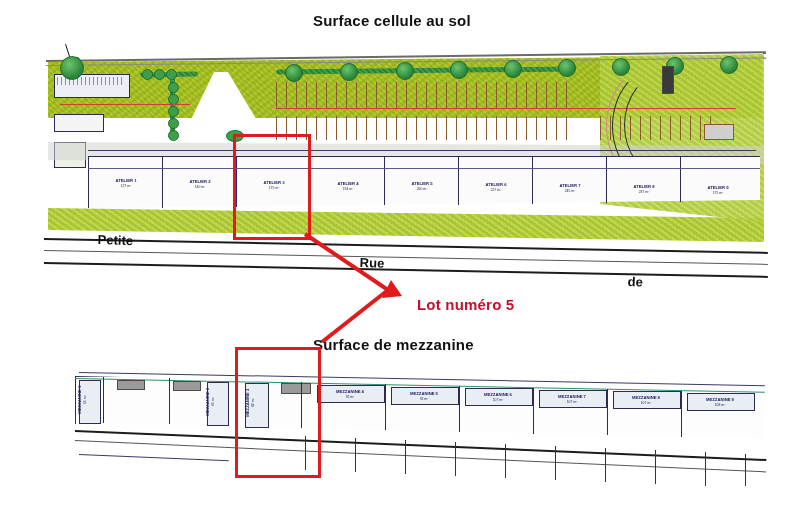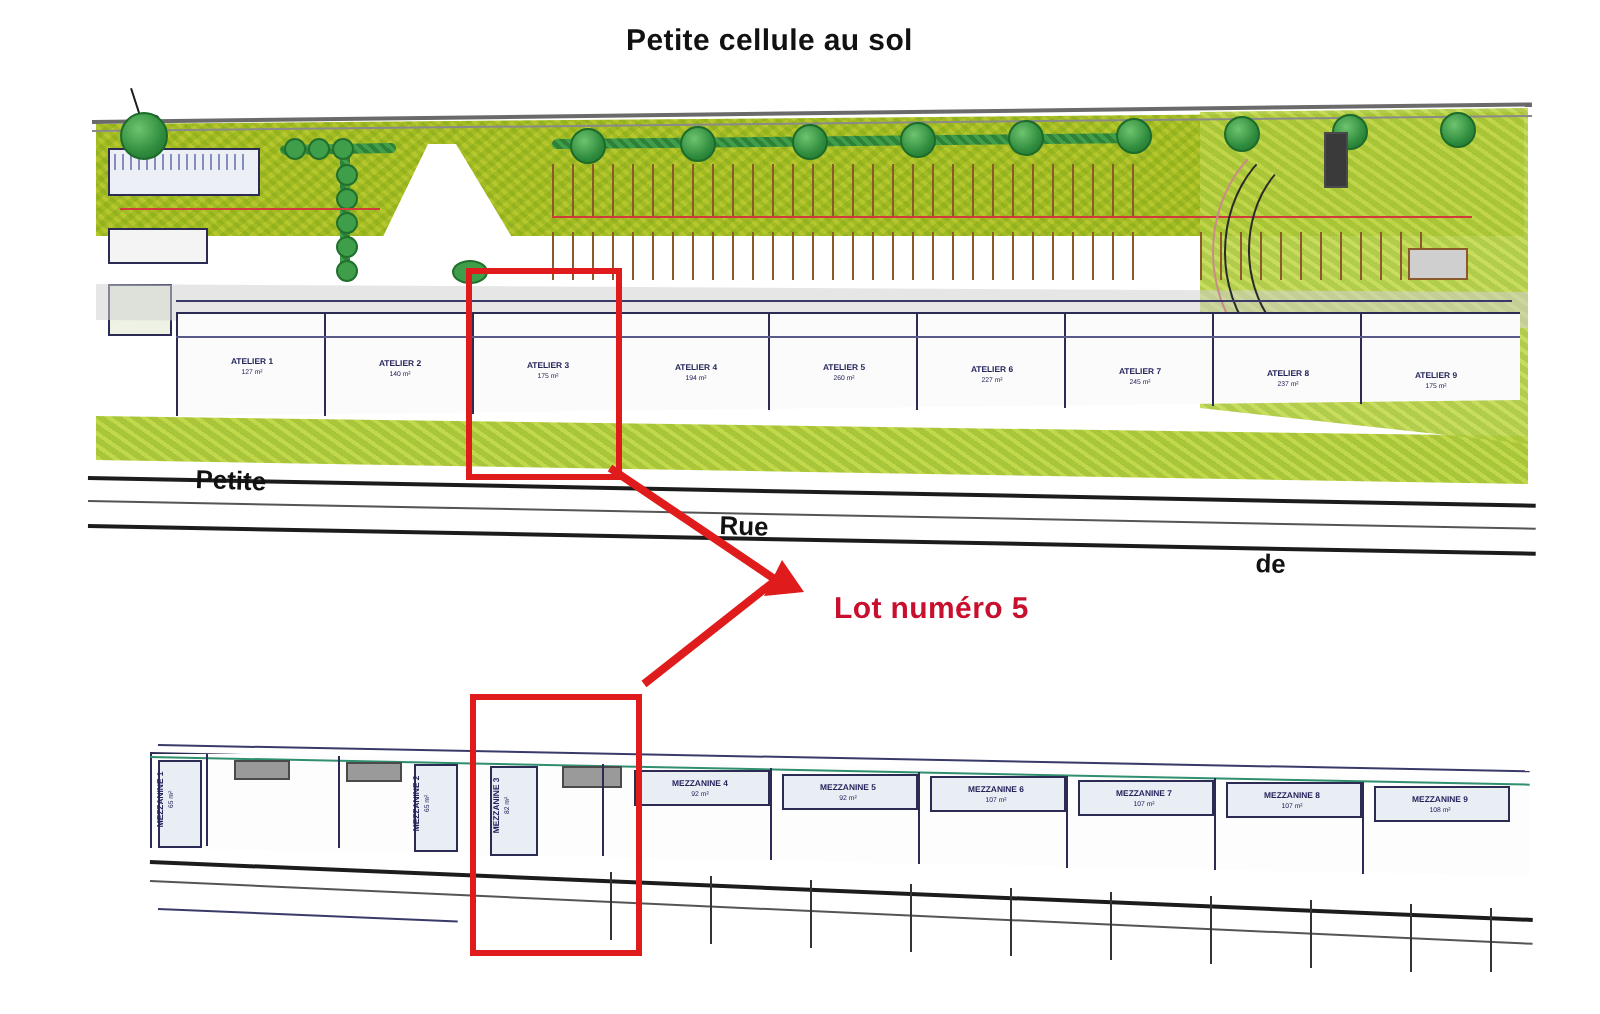--- a/index.html
+++ b/index.html
@@ -63,21 +63,21 @@
   .greenline{position:absolute;height:1px;background:#2f8f6f;}
 
   .road-label{position:absolute;font-weight:bold;font-size:13px;color:#111;
               white-space:nowrap;transform-origin:0 0;}
 </style>
 </head>
 <body>
 
 <div id="stage">
 
-  <div class="heading" id="title-sol">Petite cellule au sol</div>
+  <div class="heading" id="title-sol">Surface cellule au sol</div>
 
   <div id="plan-top">
 
     <div class="grass" style="left:8px;top:18px;width:714px;height:62px;
                 clip-path:polygon(0 6px,714px 0,714px 62px,0 62px);"></div>
     <div class="grass2" style="left:8px;top:170px;width:716px;height:34px;
                 clip-path:polygon(0 0,716px 10px,716px 34px,0 22px);"></div>
     <div class="grass2" style="left:560px;top:16px;width:164px;height:168px;
                 clip-path:polygon(0 2px,164px 0,164px 168px,0 150px);opacity:.9;"></div>
 
@@ -206,20 +206,21 @@
   <div class="road-label" style="left:628px;top:274px;transform:rotate(2deg);">de</div>
 
   <div class="redbox" id="redbox-top" style="left:233px;top:134px;width:72px;height:100px;"></div>
 
   <svg id="connector" viewBox="0 0 330 240">
     <polyline points="55,114 138,170 138,170" fill="none" stroke="#e01b1b" stroke-width="4"></polyline>
     <polyline points="138,170 72,222" fill="none" stroke="#e01b1b" stroke-width="4"></polyline>
     <polygon points="141,160 152,176 132,178" fill="#e01b1b"></polygon>
   </svg>
 
+  <div class="heading" id="title-mezz">Surface de mezzanine</div>
 
   <div id="plan-bot">
 
     <div class="bldg" style="left:20px;top:18px;width:690px;height:62px;
                 clip-path:polygon(0 0,690px 14px,690px 62px,0 48px);
                 background:#fdfdfd;"></div>
 
     <div class="greenline" style="left:20px;top:20px;width:690px;transform:rotate(1.15deg);transform-origin:0 0;"></div>
 
     <div class="mz" style="left:24px;top:22px;width:20px;height:42px;"></div>

